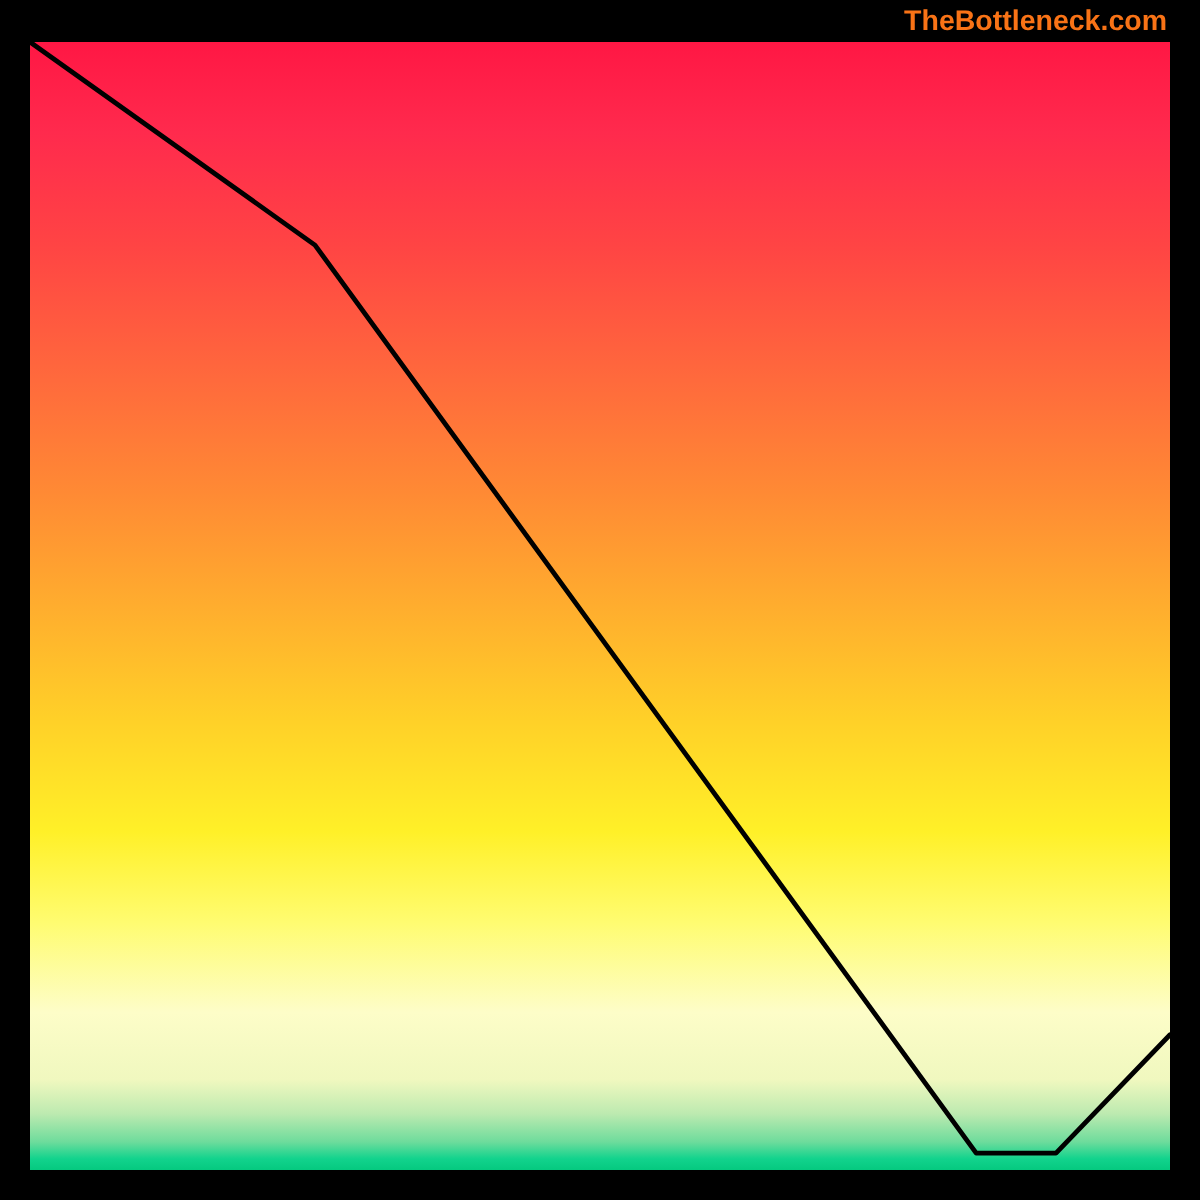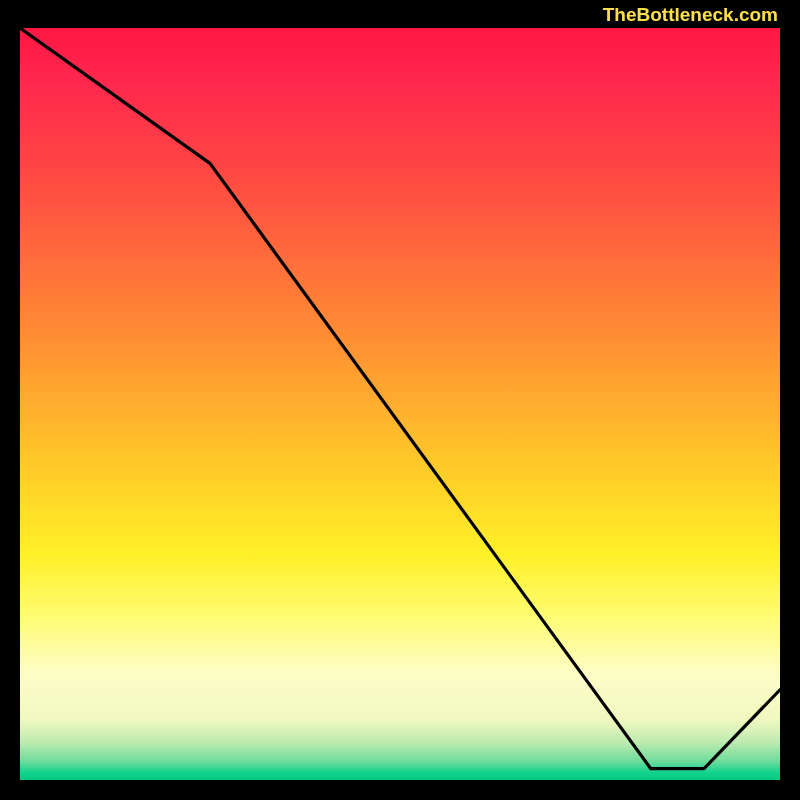--- a/index.html
+++ b/index.html
@@ -8,21 +8,21 @@
     height: 800px;
     background: #000;
     font-family: Arial, sans-serif;
     position: relative;
     overflow: hidden;
   }
   .watermark {
     position: absolute;
     top: 4px;
     right: 22px;
-    color: #fde047;
+    color: #f97316;
     font-size: 19px;
     font-weight: bold;
     z-index: 30;
   }
   .plot-area {
     position: absolute;
     left: 20px;
     top: 28px;
     width: 760px;
     height: 752px;

